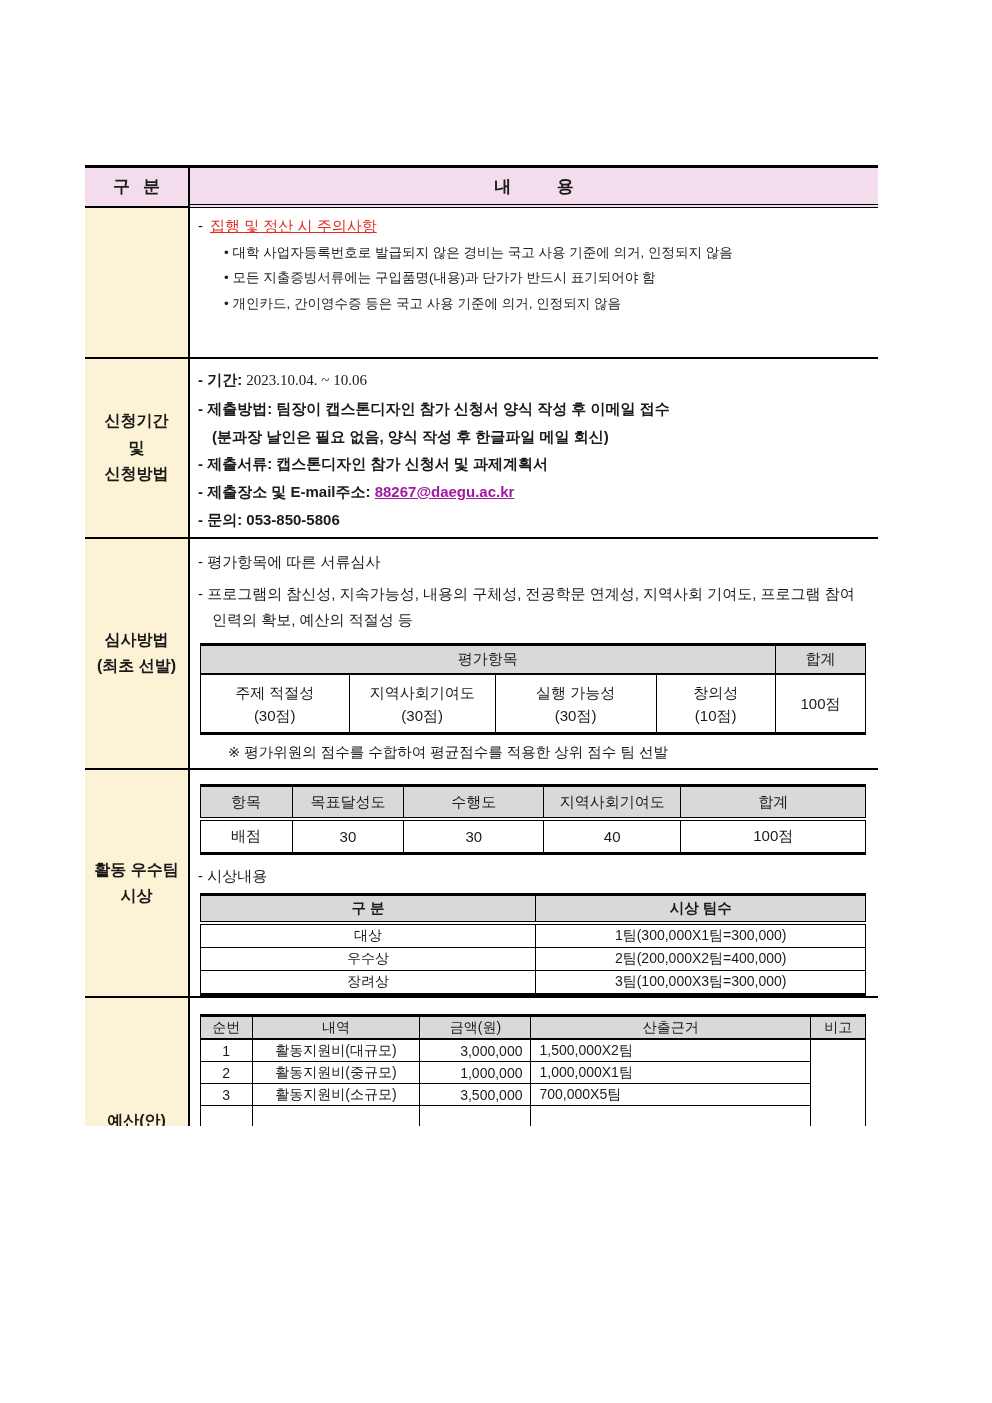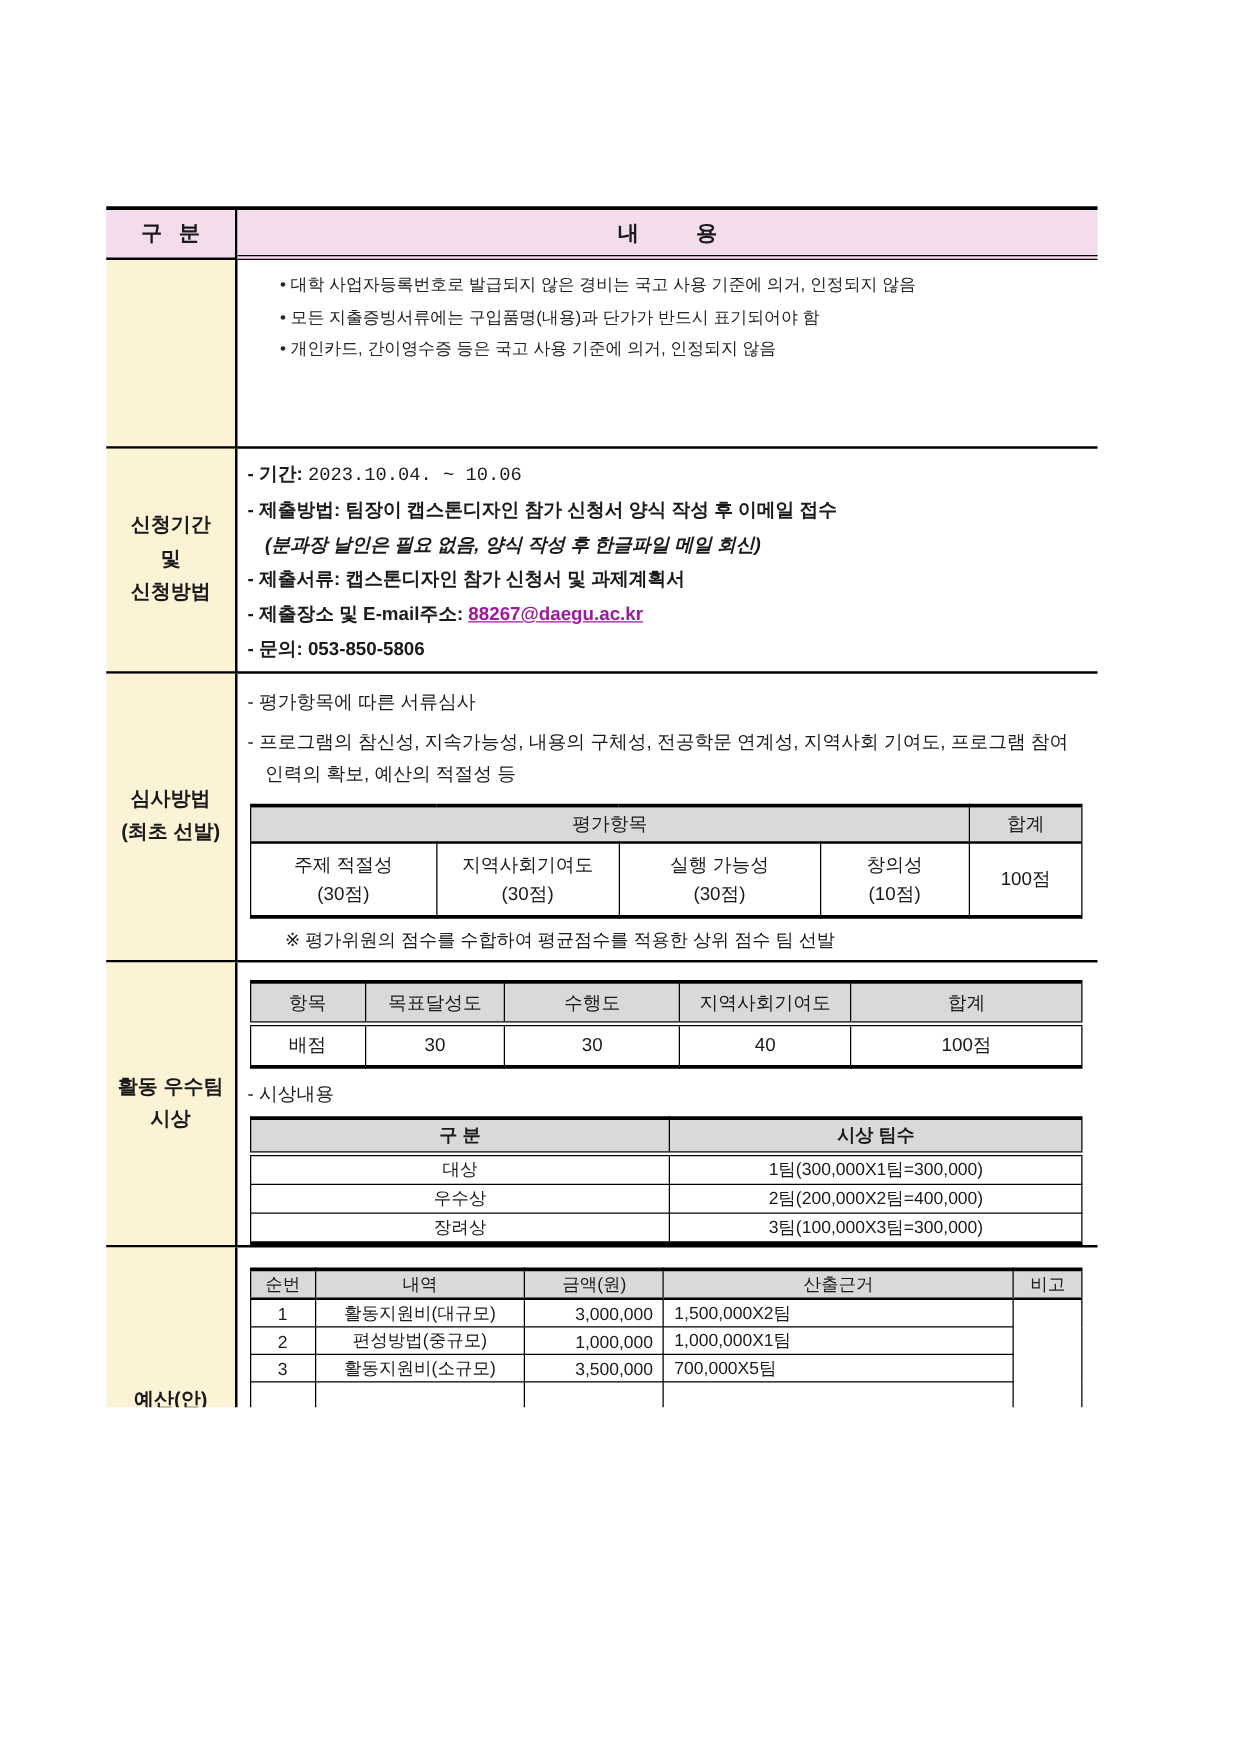--- a/index.html
+++ b/index.html
@@ -43,22 +43,22 @@
   .sec5 { min-height:237px; }
 
   .line { margin:3px 0; line-height:1.45; }
   .dash { display:inline-block; margin-right:7px; }
   .blue-line { color:#2222cf; font-weight:bold; padding-left:18px; margin-top:6px; }
   .red-title { color:#e02b22; text-decoration:underline; }
   .sub-bullet { font-size:13.5px; padding-left:26px; margin:6px 0; color:#222; }
   .s1-last { margin-top:7px; }
 
   .sec2 .line { margin:6px 0; font-weight:bold; }
-  .s2-value { font-weight:normal; font-family:Liberation Mono, monospace;margin-top:36px; }
-  .s2-indent { padding-left:14px;font-style:italic; }
+  .s2-value { font-weight:normal; font-family:Liberation Serif, serif;margin-top:36px; }
+  .s2-indent { padding-left:14px; }
   .email-link { color:#a019a0; text-decoration:underline; font-weight:bold; cursor:pointer; }
 
   .sec3 .line { margin:6px 0; line-height:1.75; }
   .hang { padding-left:14px; text-indent:-14px; }
   .note-line { font-size:14.5px; margin:8px 0 6px 30px; }
 
   
   .itbl { border-collapse:collapse; width:99.5%; table-layout:fixed; margin:10px auto 0 auto; }
   .itbl th, .itbl td {
     border:1px solid #000; text-align:center; font-weight:normal;
@@ -95,20 +95,23 @@
         <span>구 분</span>
       </div>
       <div class="cell-content hdr-content">
         <span>내 용</span>
       </div>
     </div>
 
     <div class="row sec1">
       <div class="cell-label"></div>
       <div class="cell-content">
+        <div class="line">
+          <span class="dash">-</span><span class="red-title">집행 및 정산 시 주의사항</span>
+        </div>
         <div class="line sub-bullet">• 대학 사업자등록번호로 발급되지 않은 경비는 국고 사용 기준에 의거, 인정되지 않음</div>
         <div class="line sub-bullet">• 모든 지출증빙서류에는 구입품명(내용)과 단가가 반드시 표기되어야 함</div>
         <div class="line sub-bullet">• 개인카드, 간이영수증 등은 국고 사용 기준에 의거, 인정되지 않음</div>
       </div>
     </div>
 
     <div class="row sec2">
       <div class="cell-label">
         <span>신청기간
 및
@@ -250,21 +253,21 @@
           </tr>
           <tr>
             <td>1</td>
             <td>활동지원비(대규모)</td>
             <td class="amount">3,000,000</td>
             <td class="basis">1,500,000X2팀</td>
             <td rowspan="8"></td>
           </tr>
           <tr>
             <td>2</td>
-            <td>편성방법(중규모)</td>
+            <td>활동지원비(중규모)</td>
             <td class="amount">1,000,000</td>
             <td class="basis">1,000,000X1팀</td>
           </tr>
           <tr>
             <td>3</td>
             <td>활동지원비(소규모)</td>
             <td class="amount">3,500,000</td>
             <td class="basis">700,000X5팀</td>
           </tr>
           <tr>

